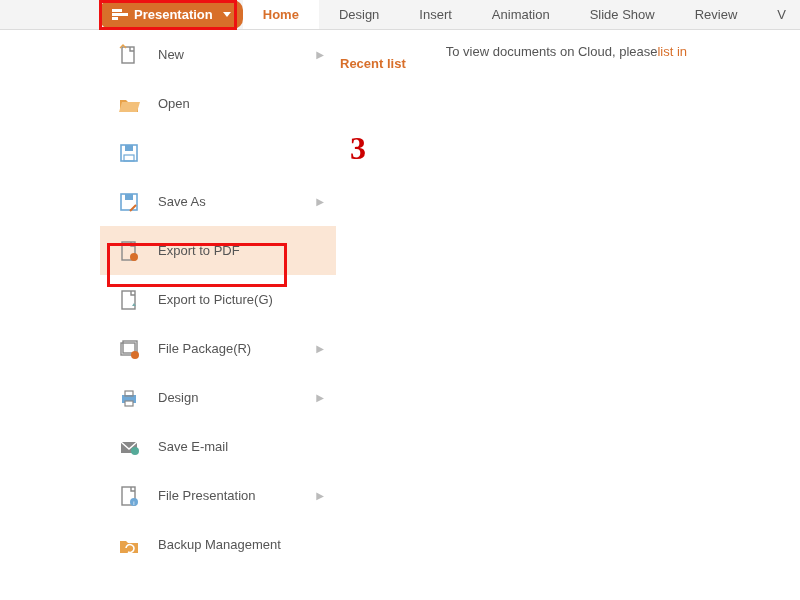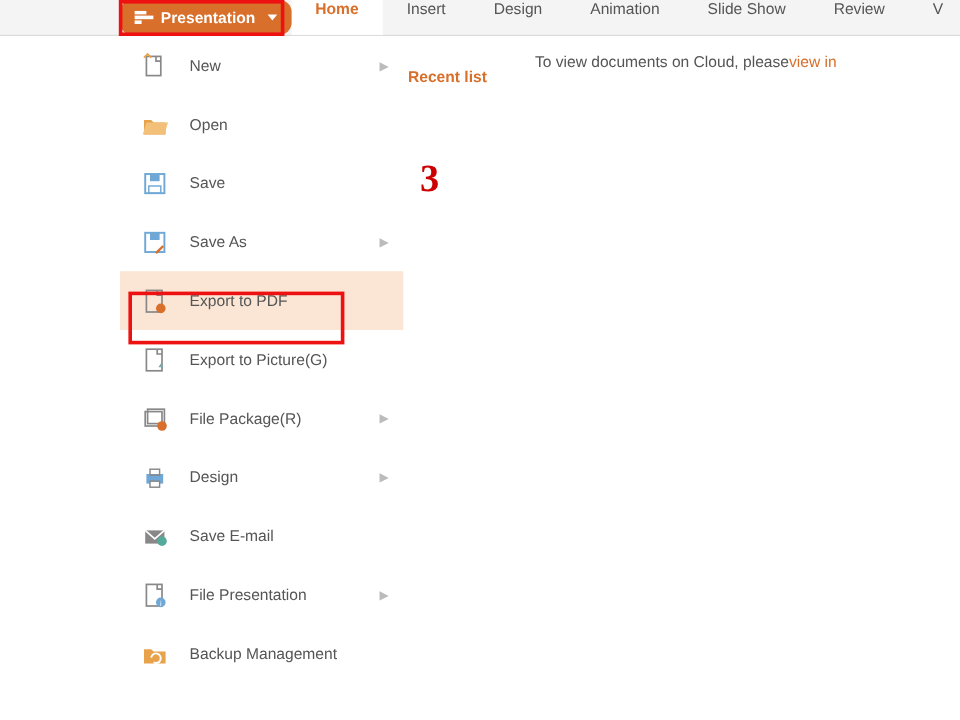--- a/index.html
+++ b/index.html
@@ -2,21 +2,21 @@
 <html><head>
 <meta charset="utf-8">
 <style>
   * { box-sizing: border-box; margin: 0; padding: 0; }
   body { font-family: "Segoe UI", Arial, sans-serif; font-size: 13px; background: #fff; color: #444; width: 800px; height: 600px; overflow: hidden; }
 
   .top-bar { display: flex; align-items: stretch; height: 30px; background: #f4f4f4; border-bottom: 1px solid #dcdcdc; padding-left: 100px; }
   .app-btn { display: flex; align-items: center; gap: 6px; background: #d86f2a; color: #fff; padding: 0 12px; font-weight: 600; font-size: 13px; position: relative; border-radius: 10px; }
   .app-btn .logo { width: 16px; height: 12px; }
   .app-btn .caret { width: 0; height: 0; border-left: 4px solid transparent; border-right: 4px solid transparent; border-top: 5px solid #fff; margin-left: 4px; }
-  .tab { display: flex; padding: 0 20px; font-size: 13px; color: #555; cursor: default; }
+  .tab { display: flex; align-items: center; padding: 0 20px; font-size: 13px; color: #555; cursor: default; }
   .tab.active { background: #fff; color: #d86f2a; font-weight: 600; }
   .tab.cut { padding-right: 6px; }
 
   .main { display: flex; height: 570px; }
   .leftcol { width: 100px; background: #fff; }
   .menu { width: 236px; background: #fff; }
   .content { flex: 1; background: #fff; padding: 10px 0 0 0; }
 
   .mitem { display: flex; align-items: center; height: 49px; padding: 0 12px 0 18px; color: #555; position: relative; }
   .mitem .icon { width: 22px; height: 22px; margin-right: 18px; display:flex; align-items:center; justify-content:center; }
@@ -48,24 +48,24 @@
             <rect x="0" y="8" width="6" height="3" fill="#fff"></rect>
           </svg>
       </span>
       <span>Presentation</span>
       <span class="caret"></span>
     </div>
     <div class="tab active">
         <span>Home</span>
       </div>
     <div class="tab">
+        <span>Design</span>
+      </div>
+    <div class="tab">
         <span>Insert</span>
-      </div>
-    <div class="tab">
-        <span>Design</span>
       </div>
     <div class="tab">
         <span>Animation</span>
       </div>
     <div class="tab">
         <span>Slide Show</span>
       </div>
     <div class="tab">
         <span>Review</span>
       </div>
@@ -102,21 +102,20 @@
       </div>
 
       <div class="mitem">
         <span class="icon">
           <svg viewBox="0 0 22 22">
               <rect x="3" y="3" width="16" height="16" fill="none" stroke="#6fa8d6" stroke-width="1.6"></rect>
               <rect x="7" y="3" width="8" height="6" fill="#6fa8d6"></rect>
               <rect x="6" y="13" width="10" height="6" fill="none" stroke="#6fa8d6" stroke-width="1.2"></rect>
             </svg>
         </span>
-        <span class="label">Save</span>
       </div>
 
       <div class="mitem">
         <span class="icon">
           <svg viewBox="0 0 22 22">
               <rect x="3" y="3" width="16" height="16" fill="none" stroke="#6fa8d6" stroke-width="1.6"></rect>
               <rect x="7" y="3" width="8" height="6" fill="#6fa8d6"></rect>
               <path d="M12 20 l6 -6" stroke="#d86f2a" stroke-width="2"></path>
             </svg>
         </span>
@@ -203,21 +202,21 @@
         </span>
         <span class="label">Backup Management</span>
       </div>
 
     </div>
 
     <div class="content">
       <div class="recent-hdr">
         <span class="recent-label">Recent list</span>
         <span>
-          <span class="cloud-text">To view documents on Cloud, please</span><span class="signin">view in</span>
+          <span class="cloud-text">To view documents on Cloud, please</span><span class="signin">list in</span>
         </span>
       </div>
     </div>
   </div>
 
   <div class="redbox" style="left:99px; top:0px; width:138px; height:30px;"></div>
   <div class="redbox" style="left:107px; top:243px; width:180px; height:44px;"></div>
   <div class="annot" style="left:350px; top:130px;">3</div>
 
 </div>

